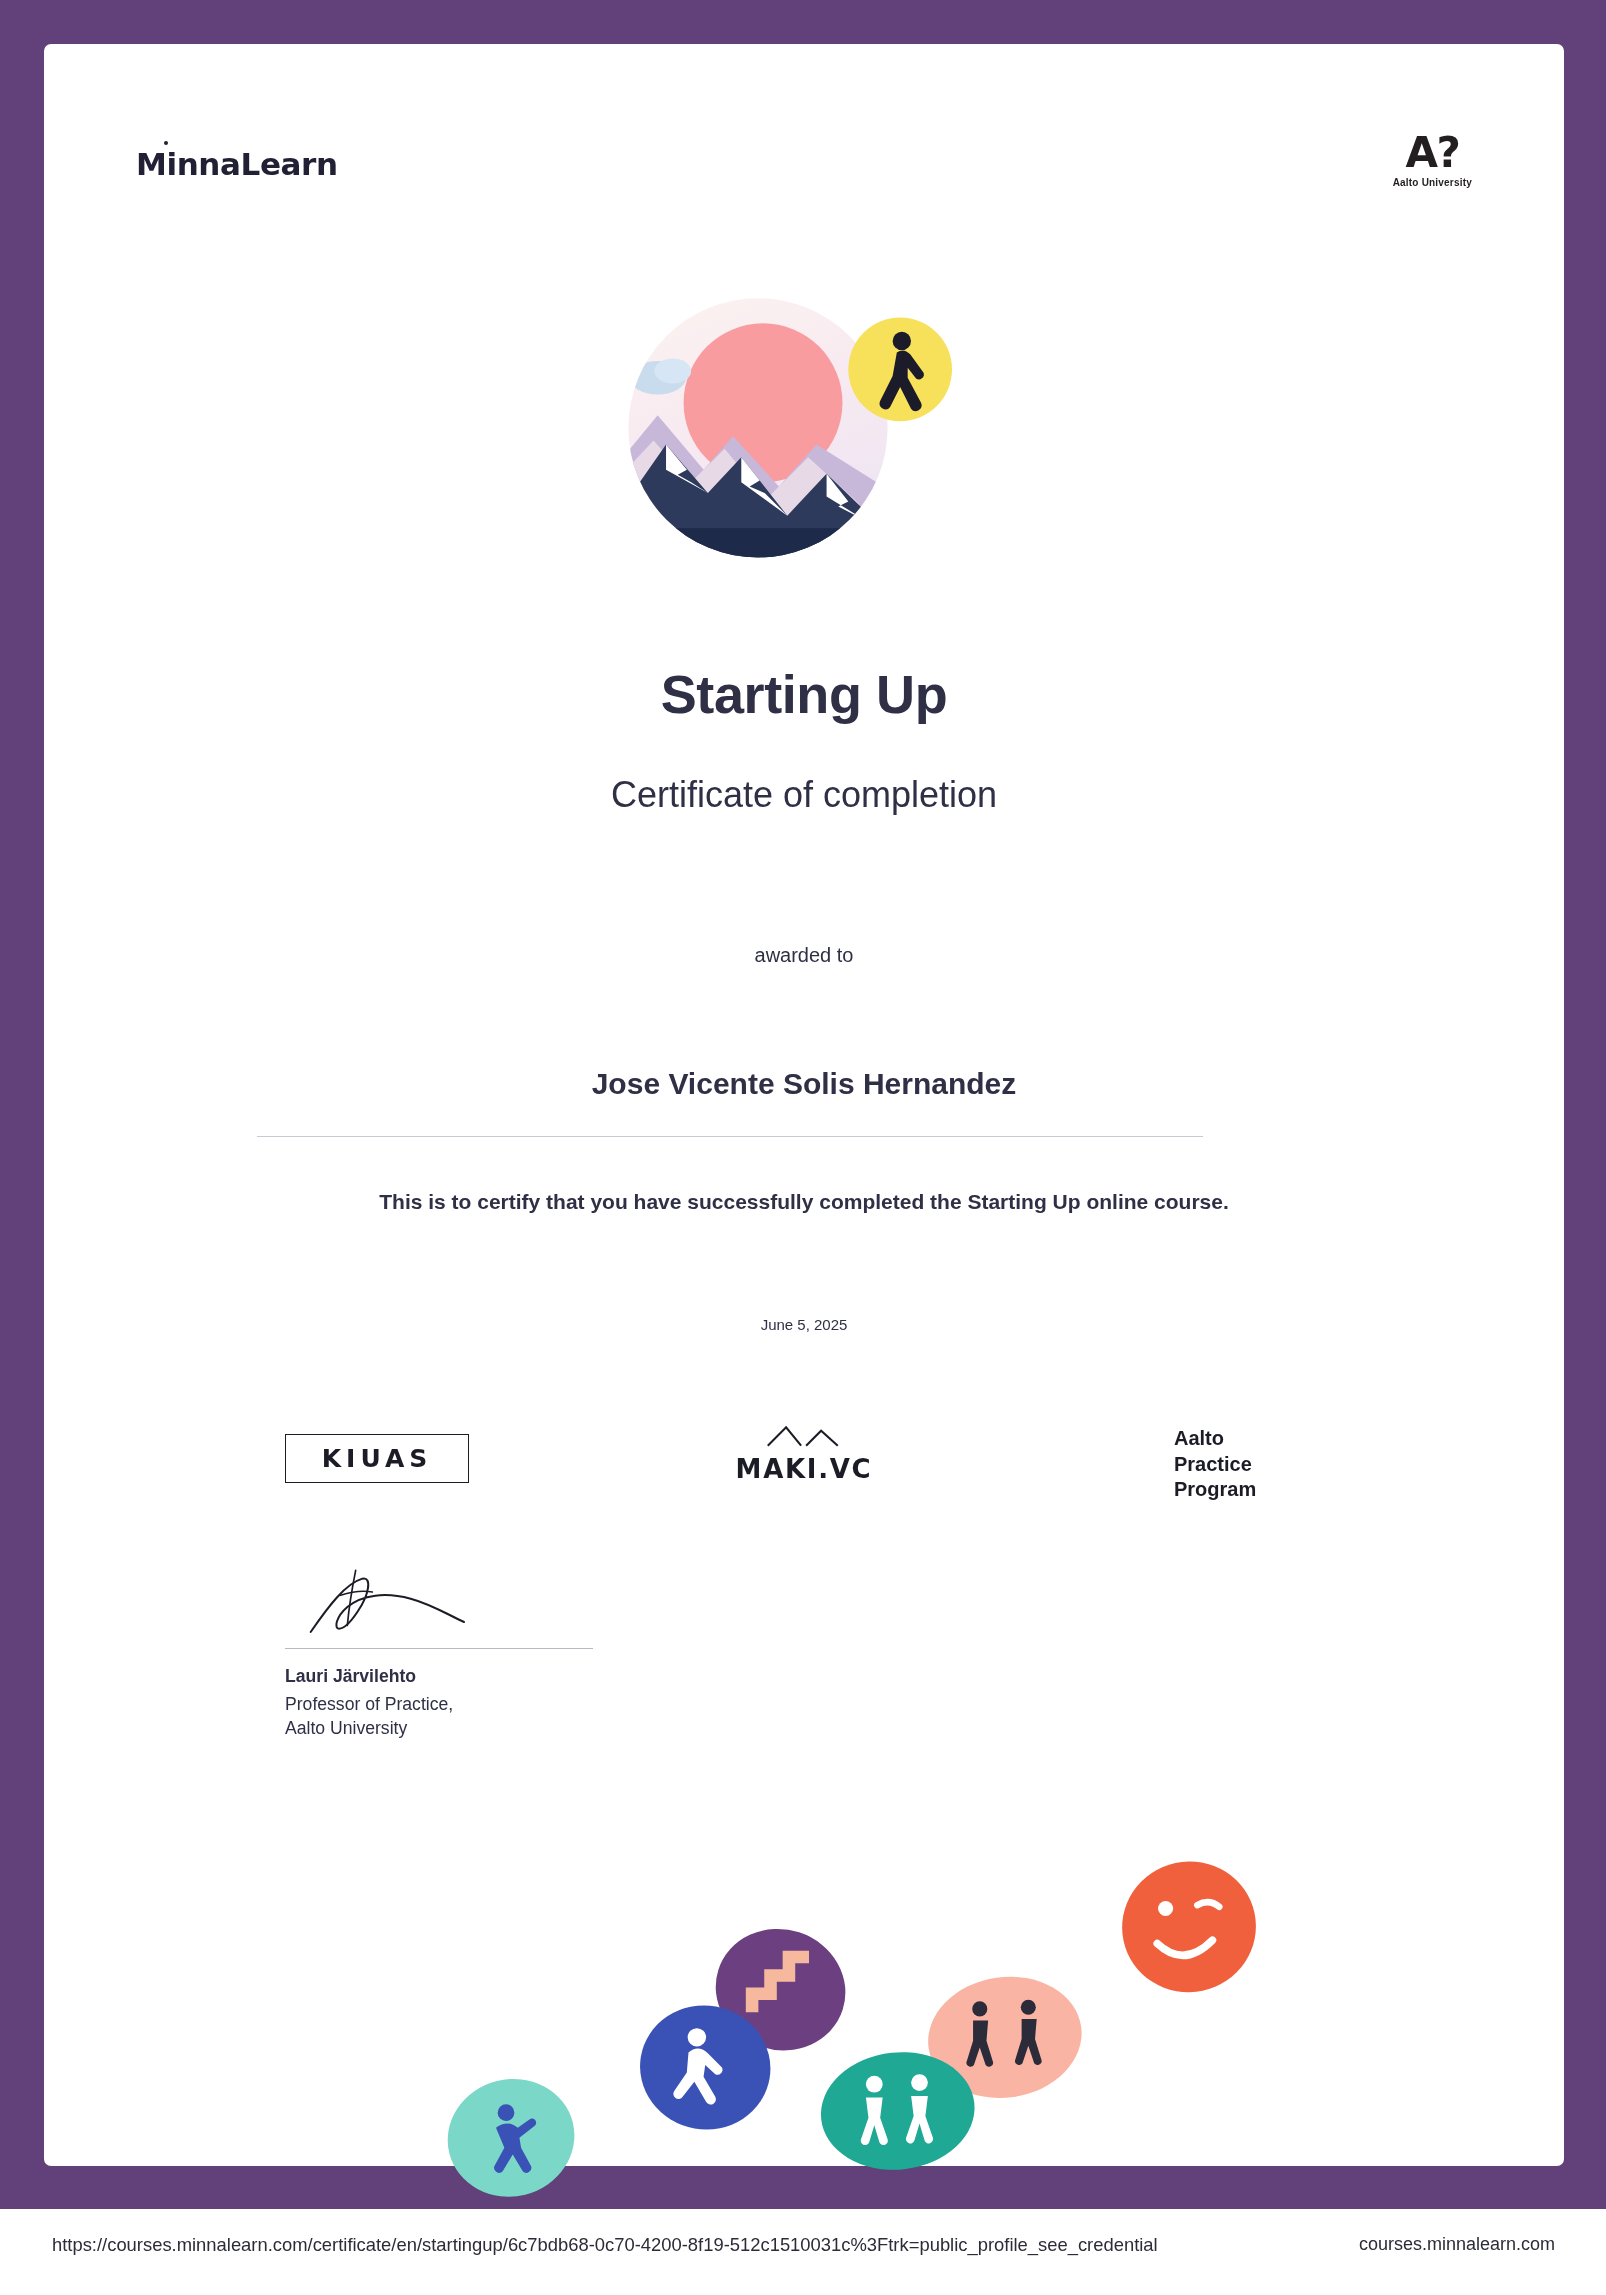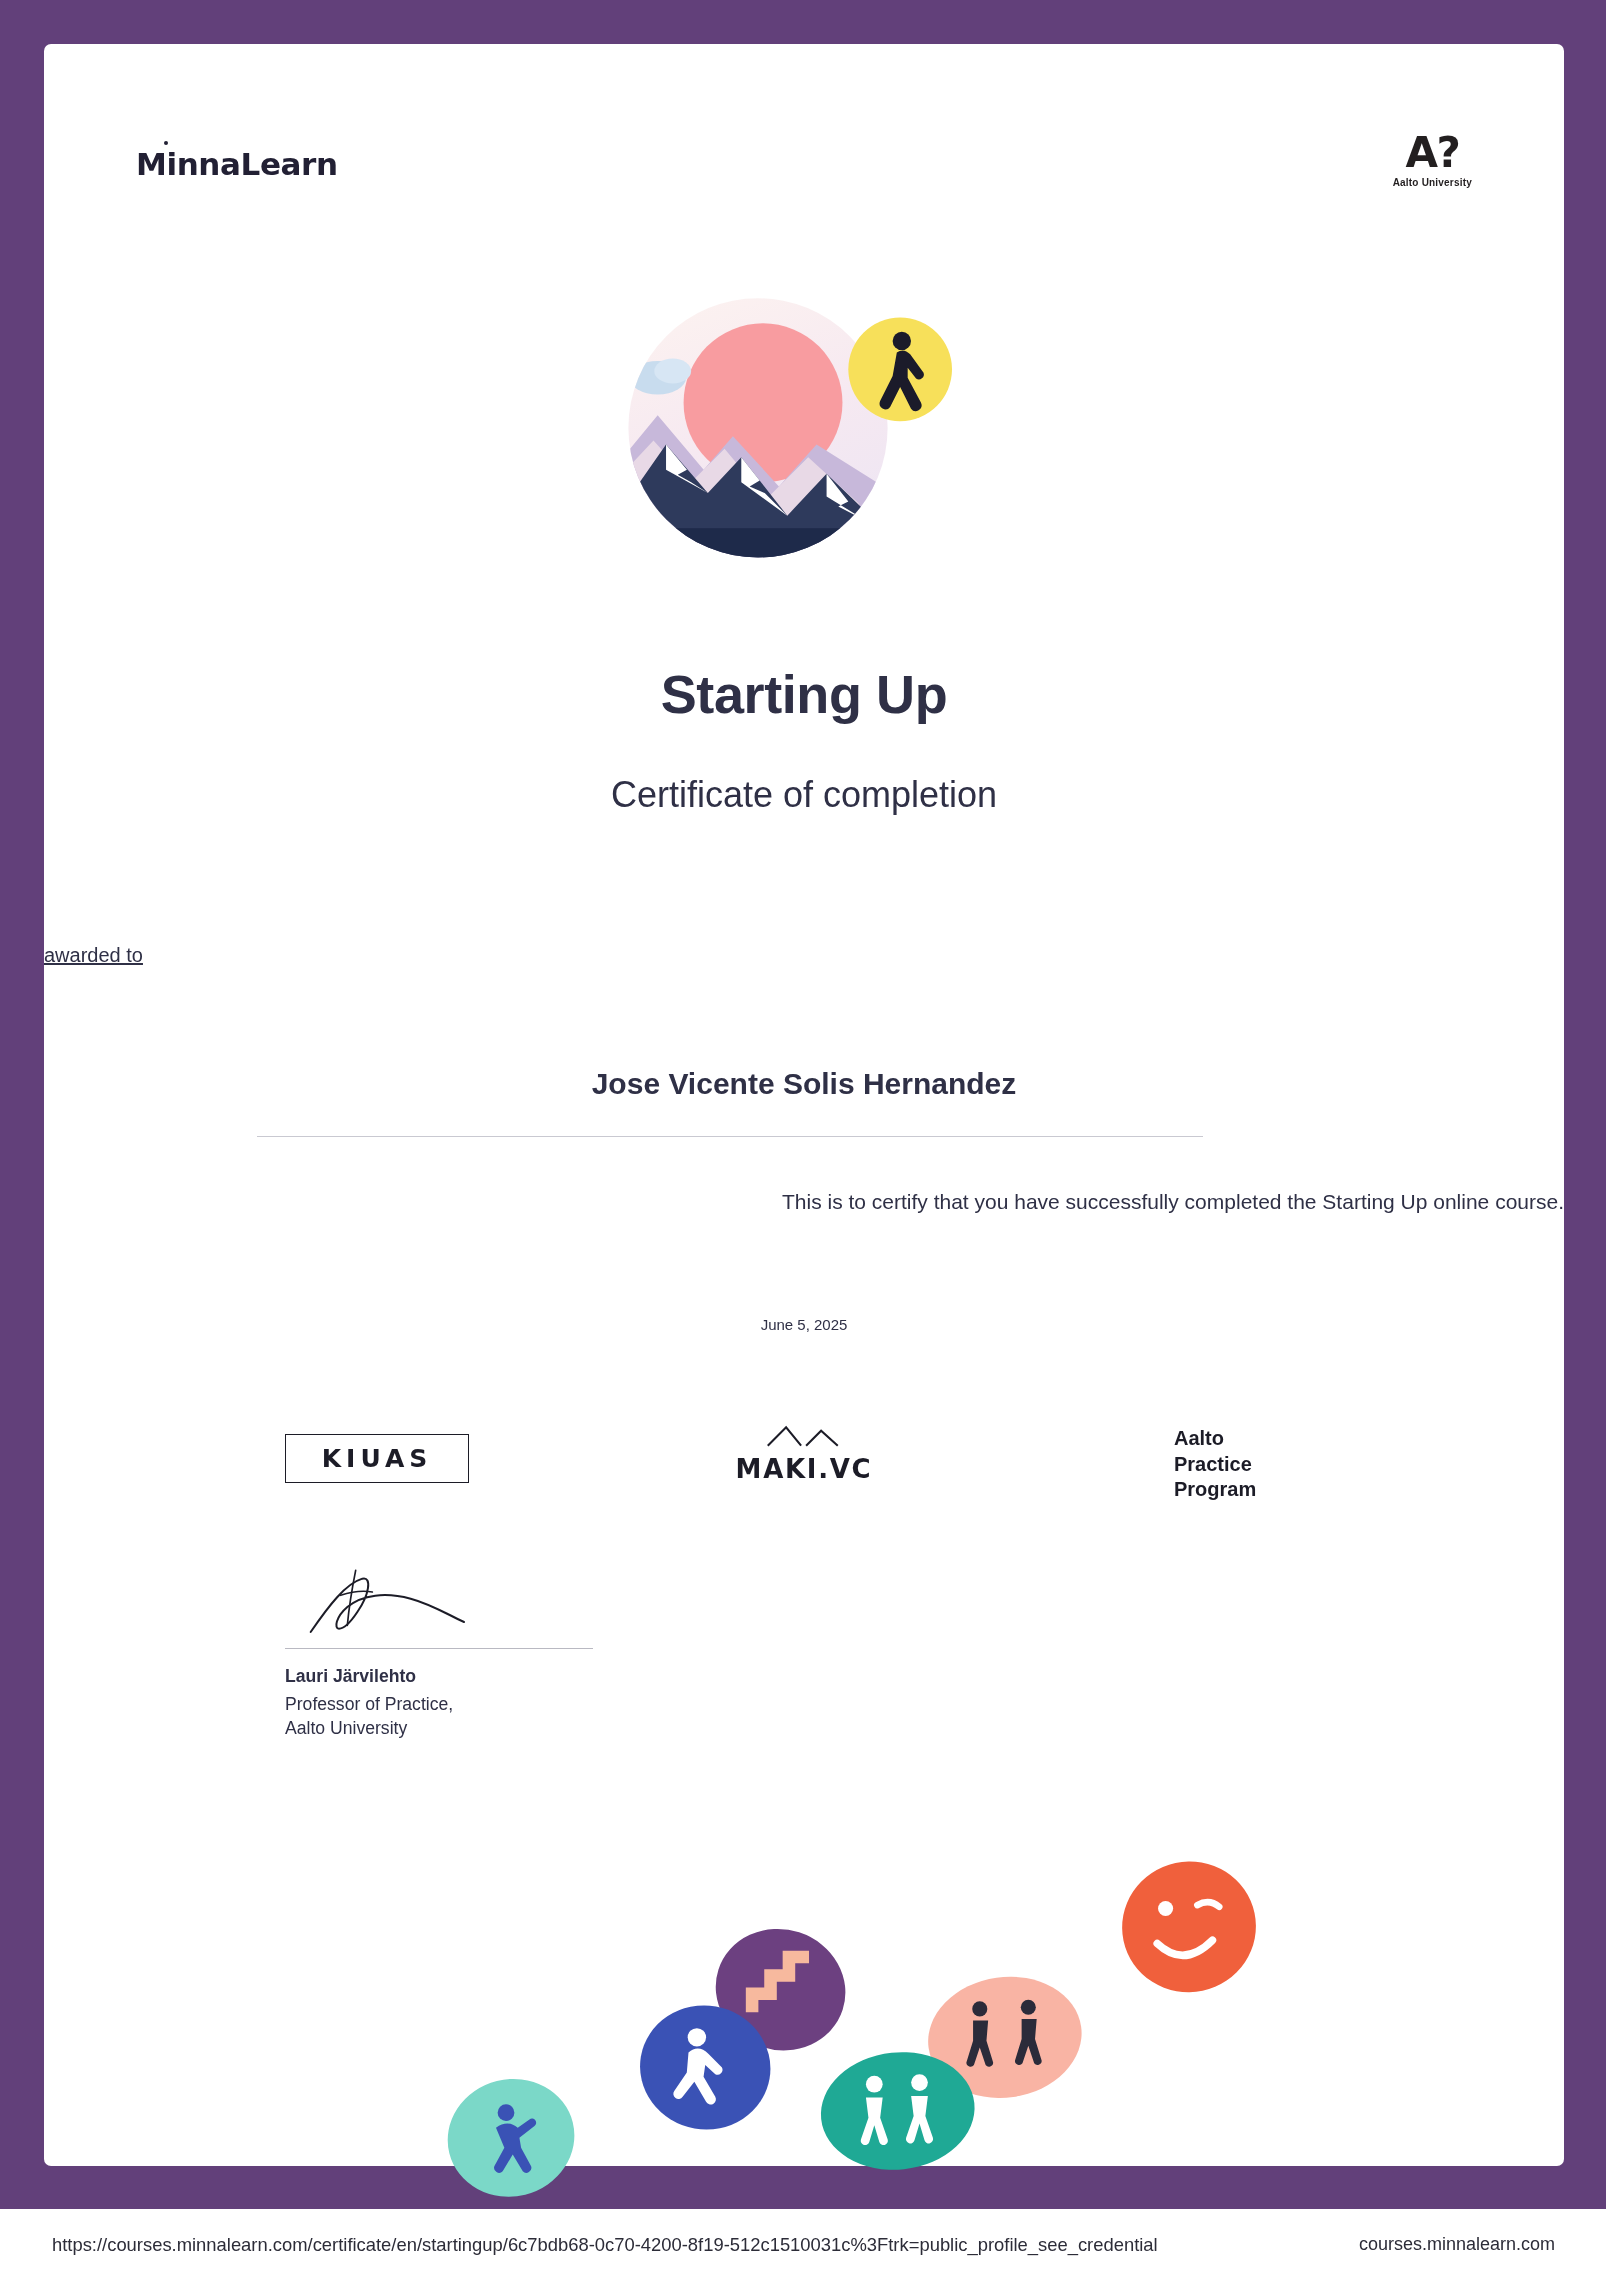--- a/index.html
+++ b/index.html
@@ -99,23 +99,23 @@
     top: 730px;
     text-align: center;
     font-size: 36px;
     color: #2F3046;
     font-weight: normal;
   }
   .awarded {
     position: absolute;
     left: 0; right: 0;
     top: 900px;
+    text-align: center;
     font-size: 20px;
     color: #2F3046;
-    text-decoration: underline;
   }
   .recipient {
     position: absolute;
     left: 0; right: 0;
     top: 1023px;
     text-align: center;
     font-size: 30px;
     font-weight: bold;
     color: #2F3046;
   }
@@ -124,23 +124,24 @@
     left: 213px;
     width: 946px;
     top: 1092px;
     height: 0.8px;
     background: #C9C9D1;
   }
   .certify {
     position: absolute;
     left: 0; right: 0;
     top: 1146px;
-    text-align: right;
+    text-align: center;
     font-size: 21px;
     color: #2F3046;
+    font-weight: bold;
   }
   .date {
     position: absolute;
     left: 0; right: 0;
     top: 1272px;
     text-align: center;
     font-size: 15px;
     color: #2F3046;
   }
   

